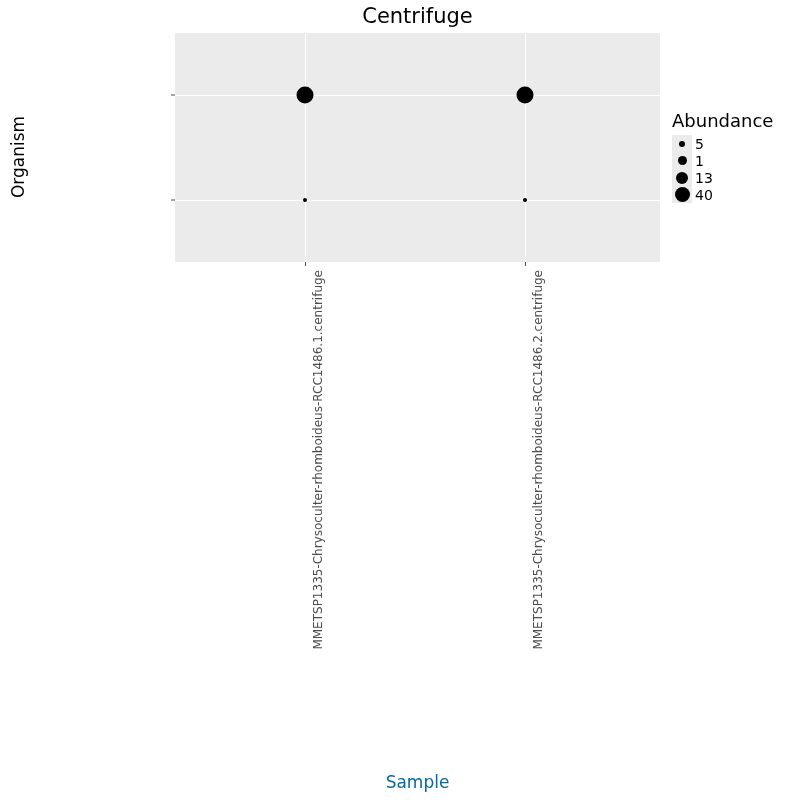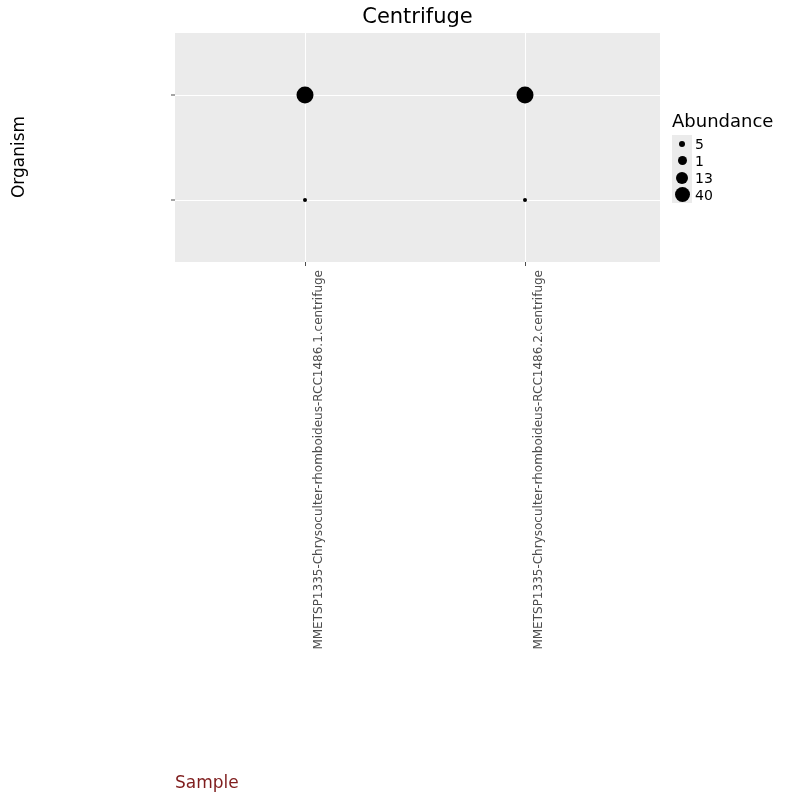--- a/index.html
+++ b/index.html
@@ -95,23 +95,23 @@
     font-size:12px;
     color:#4D4D4D;
     white-space:nowrap;
     transform-origin:left top;
     transform:rotate(-90deg) translateX(-100%);
     font-family:"DejaVu Sans", sans-serif;
   }
   .axis-title-x{
     position:absolute;
     left:175px; top:772px; width:485px;
-    text-align:left;
+    text-align:center;
     font-size:17px;
-    color:#7f1d1d;
+    color:#0369a1;
     font-family:"DejaVu Sans", sans-serif;
   }
 
   
   .legend{
     position:absolute;
     left:672px; top:110px;
     width:152px;
   }
   .legend-title{

